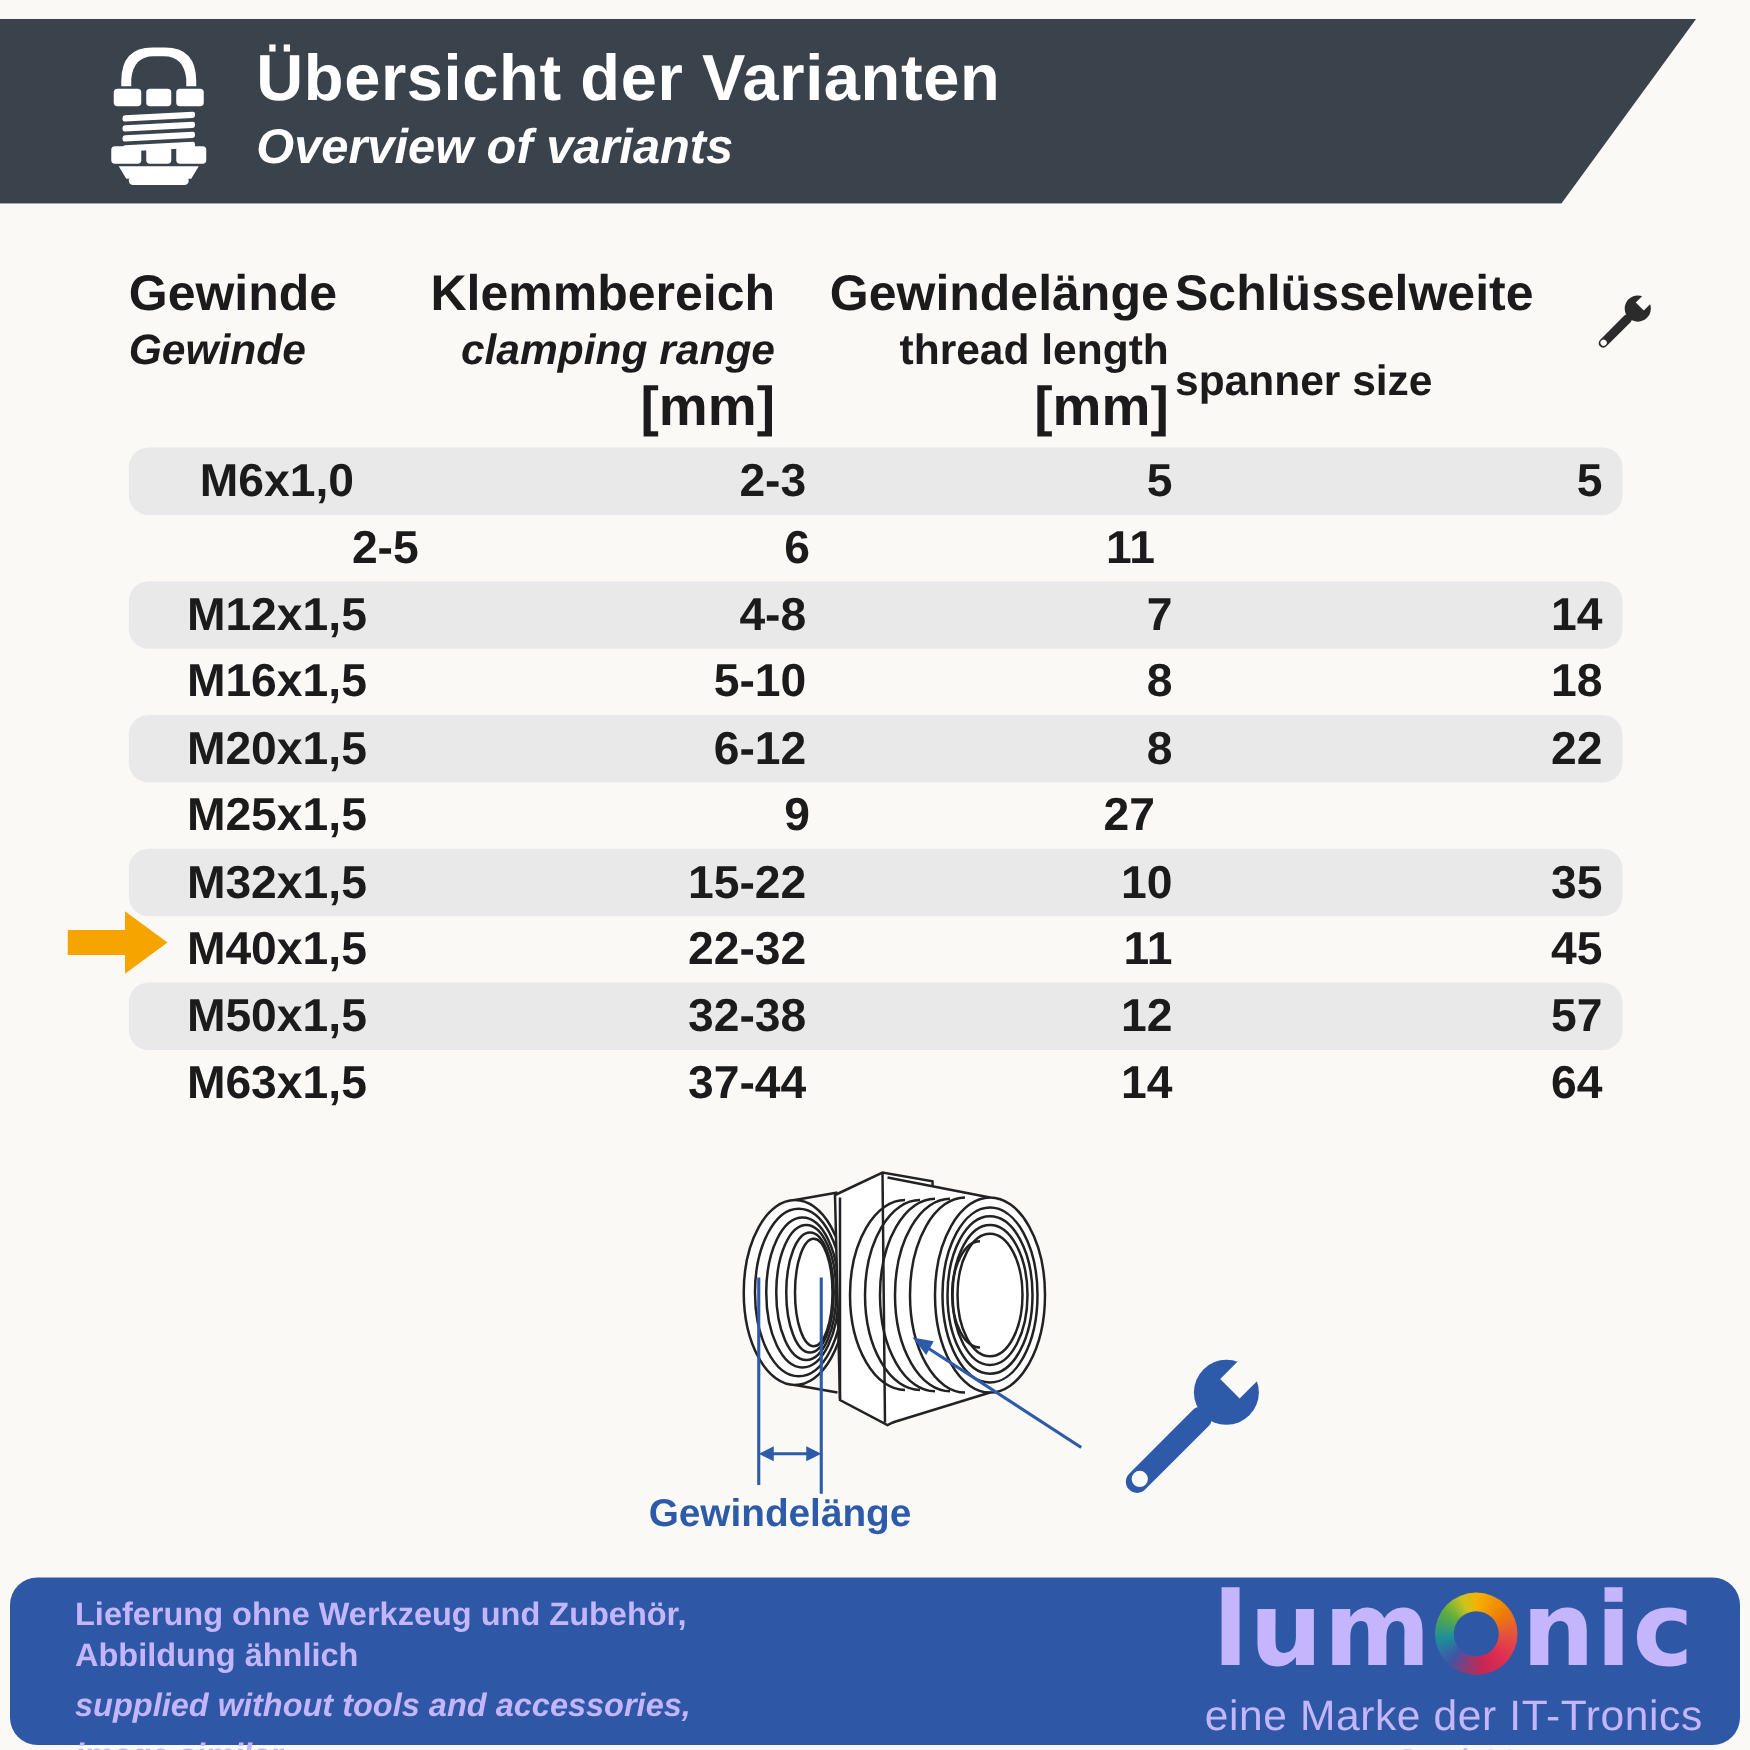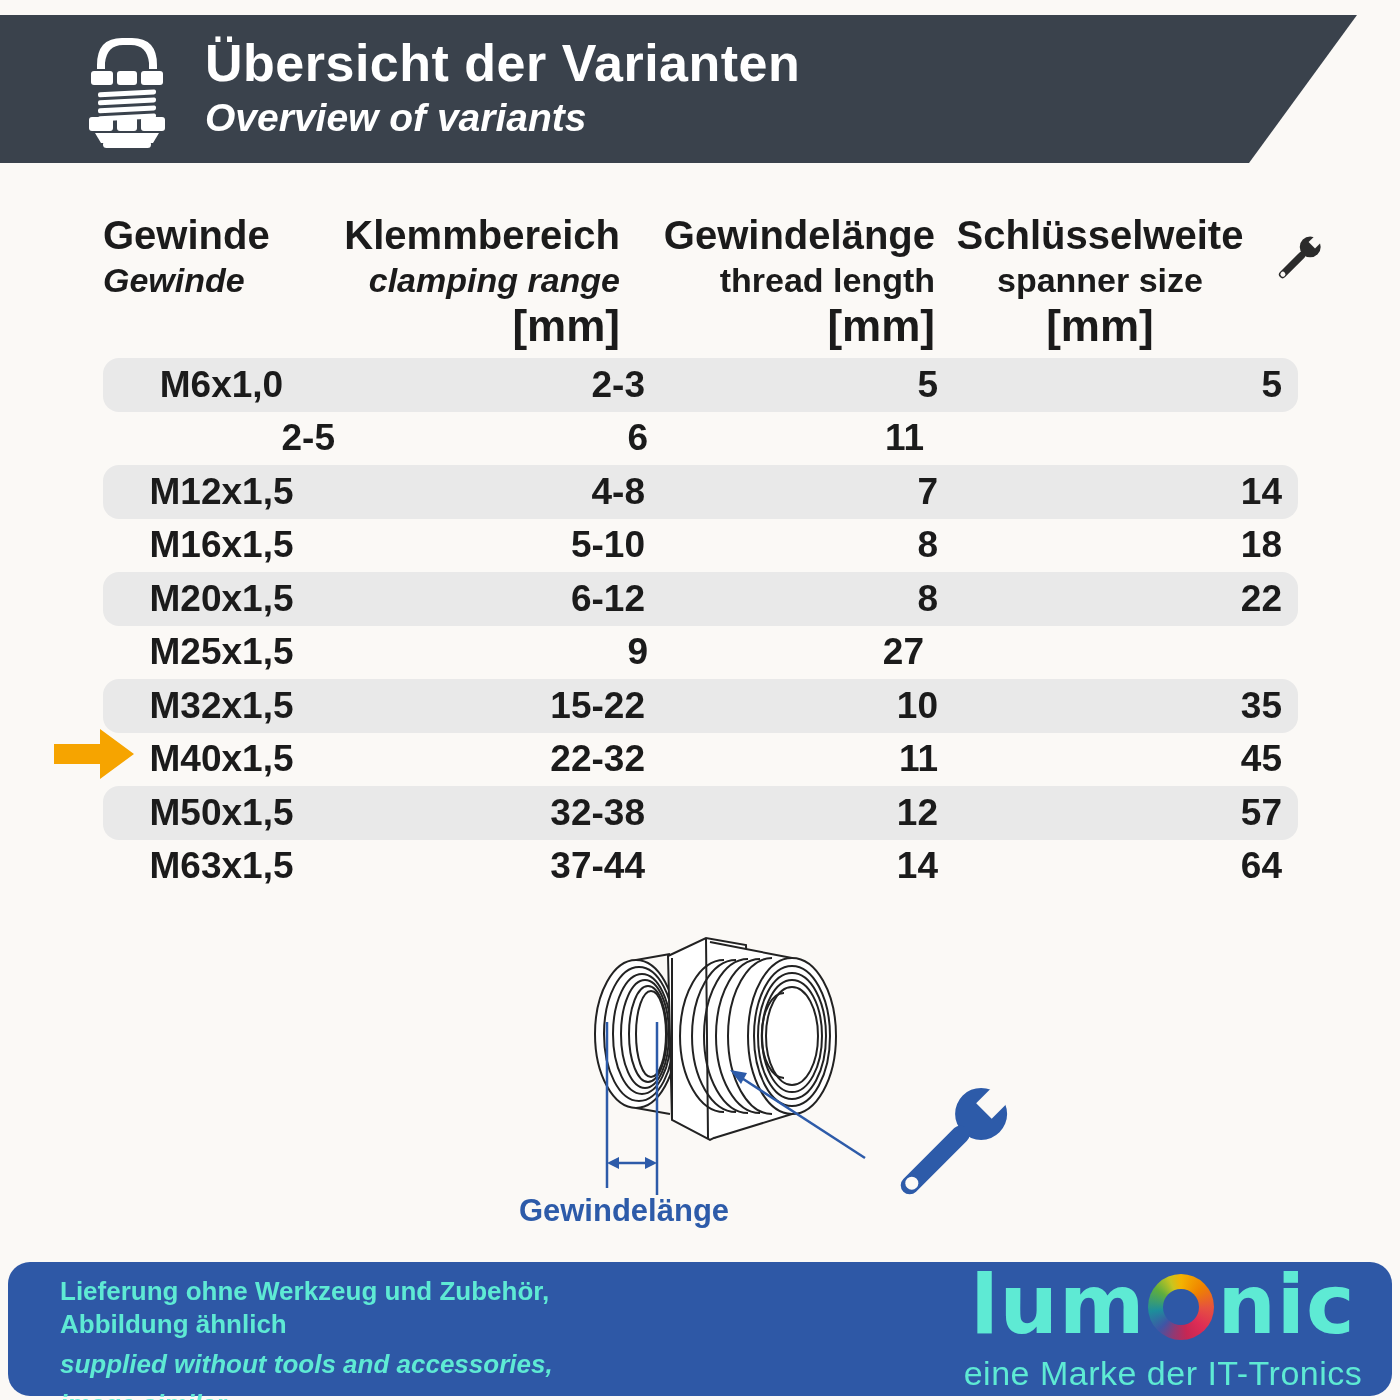--- a/index.html
+++ b/index.html
@@ -21,40 +21,40 @@
   .thead{position:absolute;left:103px;top:212px;width:1195px;font-weight:bold;}
   .thead .hc{display:flex;flex-direction:column;}
   .hc .l1{font-size:40px;line-height:46px;}
   .hc .l2{font-size:34px;line-height:45px;}
   .hc .l3{font-size:44px;line-height:46px;}
   .hc1{text-align:left;}
   .hc2{text-align:right;padding-right:30px;}
   .hc2 .l2{font-style:italic;}
   .hc1 .l2{font-style:italic;}
   .hc3{text-align:right;padding-right:5px;}
-  .hc4{text-align:center;padding-right:38px;}
+  .hc4{text-align:left;padding-right:38px;gap:25px;}
   .hdr-wrench{position:absolute;left:1268px;top:226px;}
   .tbody{position:absolute;left:103px;top:358px;width:1195px;}
   .trow{height:53.5px;align-items:center;font-size:37px;font-weight:bold;}
   .trow.gray{background:#e9e9e9;border-radius:16px;}
   .td1{text-align:center;}
   .td2{text-align:right;padding-right:5px;}
   .td3{text-align:right;padding-right:2px;}
   .td4{text-align:right;padding-right:16px;}
   .hl-arrow{position:absolute;left:54px;top:727px;}
   
   .drawing{position:absolute;left:520px;top:930px;}
   .dim-label{
     position:absolute;left:518px;top:1193px;width:212px;text-align:center;
     color:#2d5ba9;font-size:31px;font-weight:bold;
   }
   
   .footer{
     position:absolute;left:8px;top:1262px;width:1384px;height:134px;
-    background:#2e58a6;border-radius:22px;color:#5eead4;
+    background:#2e58a6;border-radius:22px;color:#c4b5fd;
   }
   .notes{position:absolute;left:52px;top:13px;font-size:26px;font-weight:bold;line-height:33px;}
   .notes .en{font-style:italic;margin-top:7px;}
   .brand{position:absolute;left:930px;top:-8px;width:450px;text-align:center;}
   .brand-row{display:flex;align-items:center;justify-content:center;height:102px;}
   .brand-txt{font-family:"DejaVu Sans",sans-serif;font-size:82px;font-weight:bold;letter-spacing:1px;line-height:100px;}
   .brand-o{
     position:relative;width:66px;height:66px;border-radius:50%;margin:0 3px;top:2px;
     background:conic-gradient(from 0deg,
       #f5b301 0deg,#ef8200 48deg,#e65140 92deg,#de2d55 132deg,#c62753 168deg,

